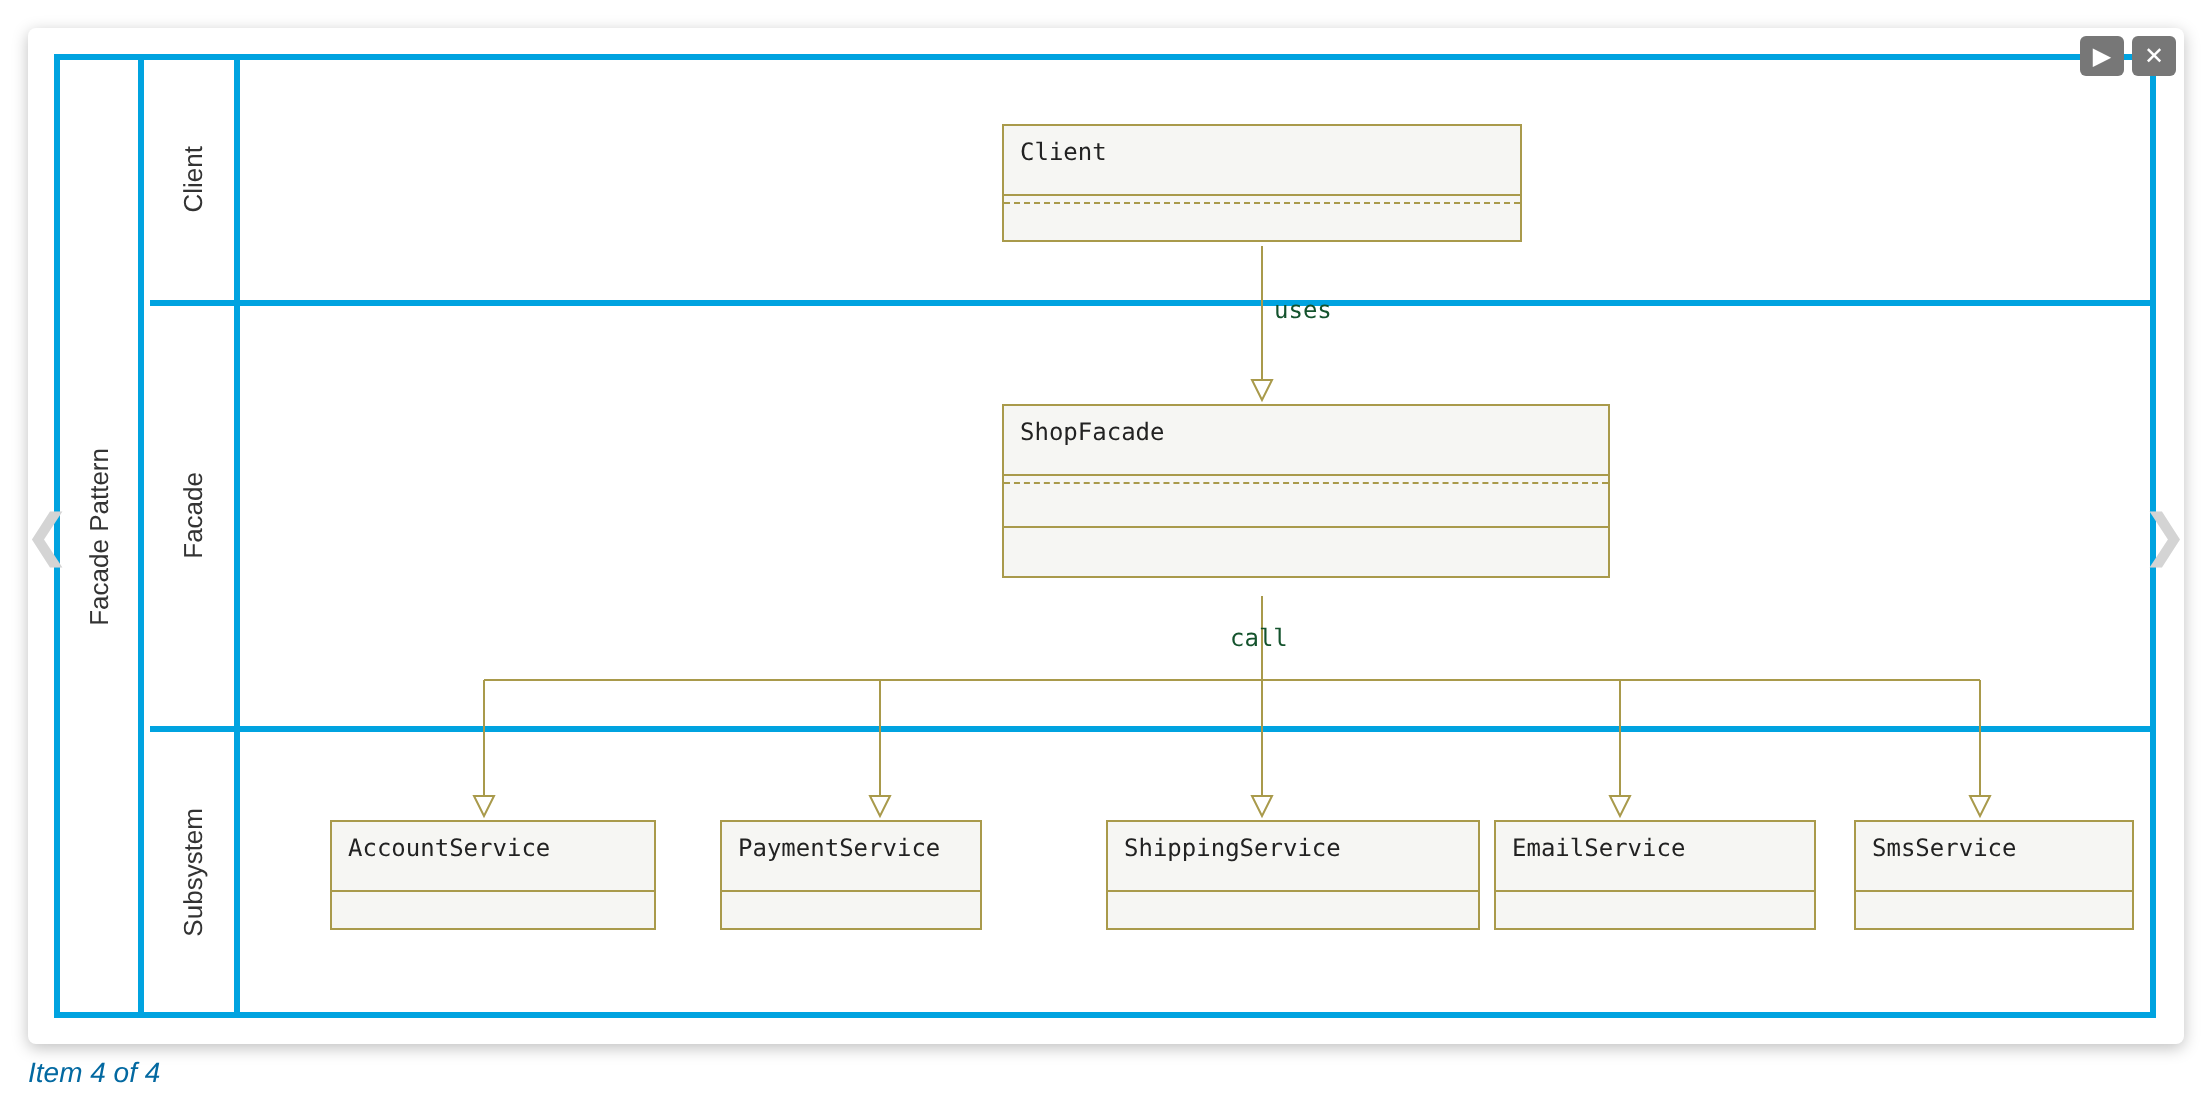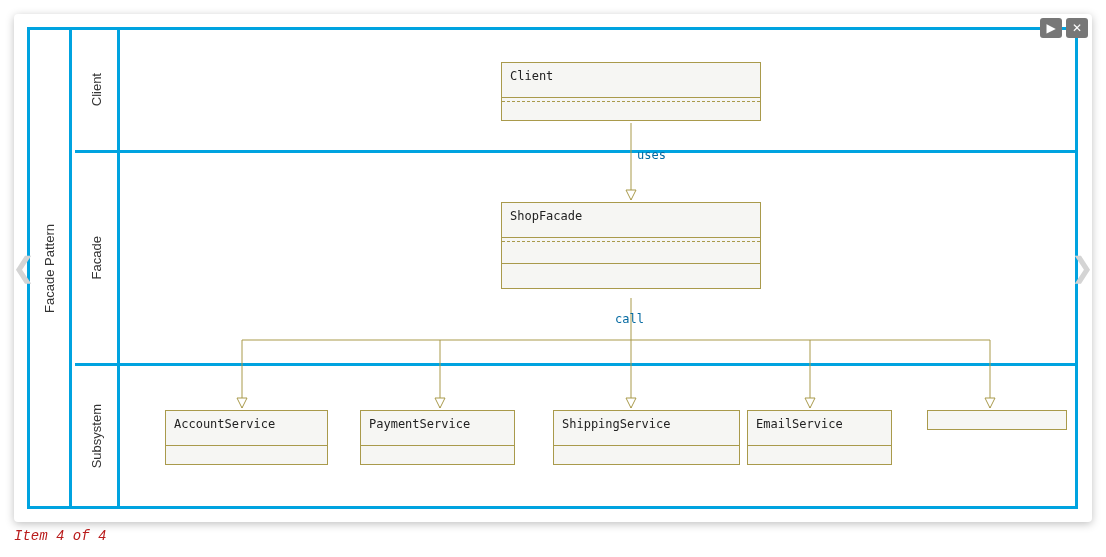--- a/index.html
+++ b/index.html
@@ -12,27 +12,27 @@
   .lane-label { position: absolute; left: 0; width: 42px; display: flex; align-items: center; justify-content: center; }
   .lane-divider { position: absolute; left: 0; width: 100%; height: 0; border-top: 3px solid #00a3e0; }
   .lane-col-border { position: absolute; left: 42px; top: 0; width: 0; height: 100%; border-left: 3px solid #00a3e0; }
   .uml {
     position: absolute; background: #f6f6f3; border: 1px solid #a99a4b;
     font-family: Consolas, monospace; font-size: 12px; color: #222;
   }
   .uml .title { padding: 6px 8px 14px 8px; border-bottom: 1px solid #a99a4b; }
   .uml .sep { height: 4px; border-bottom: 1px dashed #a99a4b; }
   .uml .body { height: 18px; }
-  .label-olive { position: absolute; font-family: Consolas, monospace; font-size: 12px; color: #0369a1; }
+  .label-olive { position: absolute; font-family: Consolas, monospace; font-size: 12px; color: #14532d; }
   .nav-arrow { position: absolute; top: 50%; transform: translateY(-50%); font-size: 28px; color: #d4d4d4; user-select: none; line-height: 1; }
   .nav-prev { left: -2px; }
   .nav-next { right: -2px; }
   .tr-buttons { position: absolute; right: 4px; top: 4px; display: flex; gap: 4px; }
   .btn-sq { width: 22px; height: 20px; background: #777; border-radius: 3px; display: flex; align-items: center; justify-content: center; color: #fff; font-size: 12px; cursor: pointer; }
-  .caption { position: absolute; left: 14px; top: 528px; font-style: italic; color: #b91c1c; font-size: 14px; font-family: Liberation Mono, monospace; }
+  .caption { position: absolute; left: 14px; top: 528px; font-style: italic; color: #0369a1; font-size: 14px; }
   svg.lines { position: absolute; left: 0; top: 0; pointer-events: none; }
   .olive-stroke { stroke: #a99a4b; stroke-width: 1; fill: none; }
   .arrowhead { fill: #fff; stroke: #a99a4b; stroke-width: 1; }
 </style>
 </head>
 <body>
 
 <div class="card">
   <div class="frame">
     <div class="col-title">
@@ -77,46 +77,47 @@
       </svg>
 
       <div class="uml" style="left:426px;top:32px;width:260px">
         <div class="title">Client</div>
         <div class="sep"></div>
         <div class="body"></div>
       </div>
 
       <div class="label-olive" style="left:562px;top:118px">uses</div>
 
-      <div class="uml" style="left:426px;top:172px;width:260px">
+      <div class="uml" style="left:426px;top:172px;width:304px">
         <div class="title">ShopFacade</div>
         <div class="sep"></div>
         <div class="sep" style="border-bottom:1px solid #a99a4b;height:22px"></div>
         <div class="body" style="height:24px"></div>
       </div>
 
       <div class="label-olive" style="left:540px;top:282px">call</div>
 
       <div class="uml" style="left:90px;top:380px;width:163px">
         <div class="title">AccountService</div>
         <div class="body"></div>
       </div>
-      <div class="uml" style="left:285px;top:380px;width:155px">
+      <div class="uml" style="left:285px;top:380px;width:131px">
         <div class="title">PaymentService</div>
         <div class="body"></div>
       </div>
       <div class="uml" style="left:478px;top:380px;width:187px">
         <div class="title">ShippingService</div>
         <div class="body"></div>
       </div>
-      <div class="uml" style="left:672px;top:380px;width:145px">
+      <div class="uml" style="left:672px;top:380px;width:161px">
         <div class="title">EmailService</div>
         <div class="body"></div>
       </div>
       <div class="uml" style="left:852px;top:380px;width:140px">
+        <div class="title">SmsService</div>
         <div class="body"></div>
       </div>
     </div>
   </div>
 
   <div class="tr-buttons">
     <div class="btn-sq">
       <span>▶</span>
     </div>
     <div class="btn-sq">

